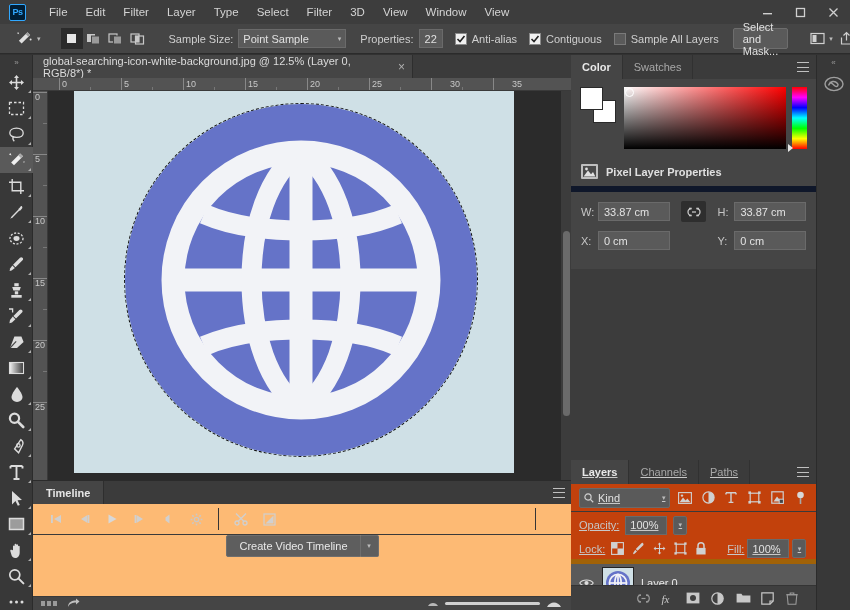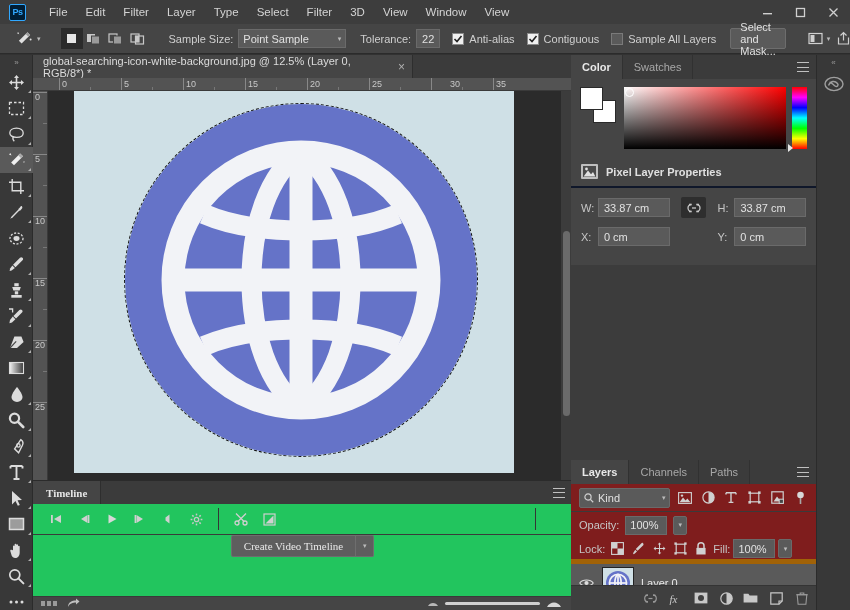--- a/index.html
+++ b/index.html
@@ -159,21 +159,21 @@
     background: #454545; display: flex; align-items: center; font-size: 10px; color: #ccc;
     border-top: 1px solid #383838;
   }
   .st-zoom { width: 62px; padding-left: 6px; }
   .st-doc { padding-left: 6px; }
   .st-arrow { font-size: 9px; color: #aaa; padding: 0 6px; }
 
   
   .timeline {
     position: absolute; left: 33px; right: 278px; bottom: 0; height: 130px;
-    background: #22c55e; border-top: 1px solid #2b2b2b; font-family: Liberation Serif, serif;
+    background: #fdba74; border-top: 1px solid #2b2b2b;
   }
   .tl-tabs { height: 23px; background: #3b3b3b; display: flex; align-items: stretch; position: relative; }
   .tl-tab {
     background: #454545; display: flex; align-items: center; padding: 0 13px;
     font-size: 11px; color: #e6e6e6; font-weight: bold; border-right: 1px solid #2e2e2e;
   }
   .panel-menu {
     position: absolute; right: 7px; top: 50%; transform: translateY(-50%);
     width: 12px; height: 10px; display: flex; flex-direction: column;
     justify-content: space-between;
@@ -243,40 +243,40 @@
     width: 15px; height: 62px; margin-left: 6px; position: relative;
     background: linear-gradient(to bottom, #ff0000, #ff00ff, #0000ff, #00ffff, #00ff00, #ffff00, #ff0000);
   }
   .cp-hue .hmark { position: absolute; left: -4px; bottom: -3px; width: 0; height: 0;
     border-top: 4px solid transparent; border-bottom: 4px solid transparent; border-left: 5px solid #e8e8e8; }
 
   
   .propspanel { background: #454545; padding-bottom: 10px; }
   .prop-head {
     display: flex; align-items: center; gap: 8px; padding: 7px 10px;
-    border-bottom: 2px solid #0f172a; font-size: 11px; color: #e0e0e0; font-weight: bold;
+    border-bottom: 6px solid #0f172a; font-size: 11px; color: #e0e0e0; font-weight: bold;
   }
   .prop-head .ph-icon {
     width: 17px; height: 15px; background: #bfbfbf; border-radius: 1px;
     display: flex; align-items: center; justify-content: center;
   }
   .prop-rows { padding: 9px 10px 0 10px; }
   .prop-row { display: flex; align-items: center; gap: 5px; margin-bottom: 8px; }
   .prop-lab { width: 12px; font-size: 11px; color: #c6c6c6; }
   .prop-field {
     height: 19px; width: 72px; background: #5a5a5a; border: 1px solid #6a6a6a;
     color: #e2e2e2; font-size: 11px; display: flex; align-items: center; padding: 0 5px;
   }
   .link-btn {
     width: 26px; height: 21px; background: #2e2e2e; border-radius: 2px;
     display: flex; align-items: center; justify-content: center; margin: 0 6px;
   }
 
   
-  .layerspanel { background: #7f1d1d; position: absolute; left: 0; right: 0; bottom: 0; top: 405px; }
+  .layerspanel { background: #c2410c; position: absolute; left: 0; right: 0; bottom: 0; top: 405px; text-decoration: underline; }
   .lp-filter {
     height: 28px; display: flex; align-items: center; padding: 0 8px; gap: 7px;
     border-bottom: 1px solid #3a3a3a;
   }
   .kind-select {
     height: 20px; background: #5a5a5a; border: 1px solid #6a6a6a; width: 97px;
     display: flex; align-items: center; justify-content: space-between; padding: 0 4px;
     font-size: 11px; color: #e0e0e0; border-radius: 2px;
   }
   .kind-select .kl { display: flex; align-items: center; gap: 4px; }
@@ -308,21 +308,21 @@
   .layer-thumb {
     width: 32px; height: 32px; border: 1px solid #222; background: #cfe0e6;
     position: relative; overflow: hidden;
   }
   .layer-name { font-size: 11px; color: #eaeaea; }
   .lp-footer {
     position: absolute; left: 0; right: 0; bottom: 0; height: 25px; background: #3f3f3f;
     border-top: 1px solid #343434; display: flex; align-items: center; justify-content: flex-end;
     padding-right: 8px; gap: 3px;
   }
-  .lf-btn { width: 22px; height: 22px; display: flex; align-items: center; justify-content: flex-end; }
+  .lf-btn { width: 22px; height: 22px; display: flex; align-items: center; justify-content: flex-start; }
 
   
   .ccrail {
     position: absolute; right: 0; top: 55px; width: 34px; bottom: 0;
     background: #383838; border-left: 1px solid #2b2b2b;
   }
   .cc-grip { height: 14px; display:flex; align-items:center; justify-content:center; color:#999; font-size:8px; }
   .cc-btn { width: 34px; height: 30px; display: flex; align-items: center; justify-content: center; }
 </style>
 </head>
@@ -402,21 +402,21 @@
           <rect x="5.5" y="4" width="3.5" height="6" fill="#c8c8c8"></rect>
         </svg>
       </div>
     </div>
     <div class="sep-v"></div>
     <span class="opt-label">Sample Size:</span>
     <div class="opt-select">
       <span>Point Sample</span>
       <span class="caret">▾</span>
     </div>
-    <span class="opt-label" style="margin-left:14px;">Tolerance:</span>
+    <span class="opt-label" style="margin-left:14px;">Properties:</span>
     <div class="opt-input">22</div>
 
     <div class="chkwrap">
       <span class="chk">
         <svg width="10" height="10" viewBox="0 0 10 10">
             <path d="M1.5 5 L4 7.5 L8.5 2" stroke="#222" stroke-width="1.6" fill="none"></path>
           </svg>
       </span>
       <span class="opt-label" style="margin:0;">Anti-alias</span>
     </div>
@@ -626,21 +626,21 @@
         <span class="rh-lab" style="left:150px;">10</span>
         <span class="rh-tick" style="left:150px;"></span>
         <span class="rh-lab" style="left:212px;">15</span>
         <span class="rh-tick" style="left:212px;"></span>
         <span class="rh-lab" style="left:274px;">20</span>
         <span class="rh-tick" style="left:274px;"></span>
         <span class="rh-lab" style="left:336px;">25</span>
         <span class="rh-tick" style="left:336px;"></span>
         <span class="rh-lab" style="left:414px;">30</span>
         <span class="rh-tick" style="left:398px;"></span>
-        <span class="rh-lab" style="left:460px;">35</span>
+        <span class="rh-lab" style="left:476px;">35</span>
         <span class="rh-tick" style="left:460px;"></span>
         <span class="rh-tick minor" style="left:57px;"></span>
         <span class="rh-tick minor" style="left:119px;"></span>
         <span class="rh-tick minor" style="left:181px;"></span>
         <span class="rh-tick minor" style="left:243px;"></span>
         <span class="rh-tick minor" style="left:305px;"></span>
         <span class="rh-tick minor" style="left:367px;"></span>
         <span class="rh-tick minor" style="left:429px;"></span>
       </div>
 
@@ -1016,21 +1016,21 @@
                 <rect x="10.2" y="10.2" width="2.4" height="2.4"></rect>
               </g>
             </svg>
         </div>
         <div class="lock-ic">
           <svg width="12" height="13" viewBox="0 0 12 13">
               <path d="M3 6 L3 3.8 A3 3 0 0 1 9 3.8 L9 6" fill="none" stroke="#d0d0d0" stroke-width="1.5"></path>
               <rect x="1.4" y="5.9" width="9.2" height="6.6" fill="#d0d0d0"></rect>
             </svg>
         </div>
-        <span class="small-lab" style="margin-left:0;">Fill:</span>
+        <span class="small-lab" style="margin-left:14px;">Fill:</span>
         <div class="num-field">100%</div>
         <div class="tiny-caret">
             <span class="caret">▾</span>
           </div>
       </div>
 
       <div class="layer-row">
         <span class="eye-cell">
           <svg width="15" height="10" viewBox="0 0 15 10">
             <path d="M0.8 5 C3.5 1 11.5 1 14.2 5 C11.5 9 3.5 9 0.8 5 Z" fill="none" stroke="#dcdcdc" stroke-width="1.2"></path>

